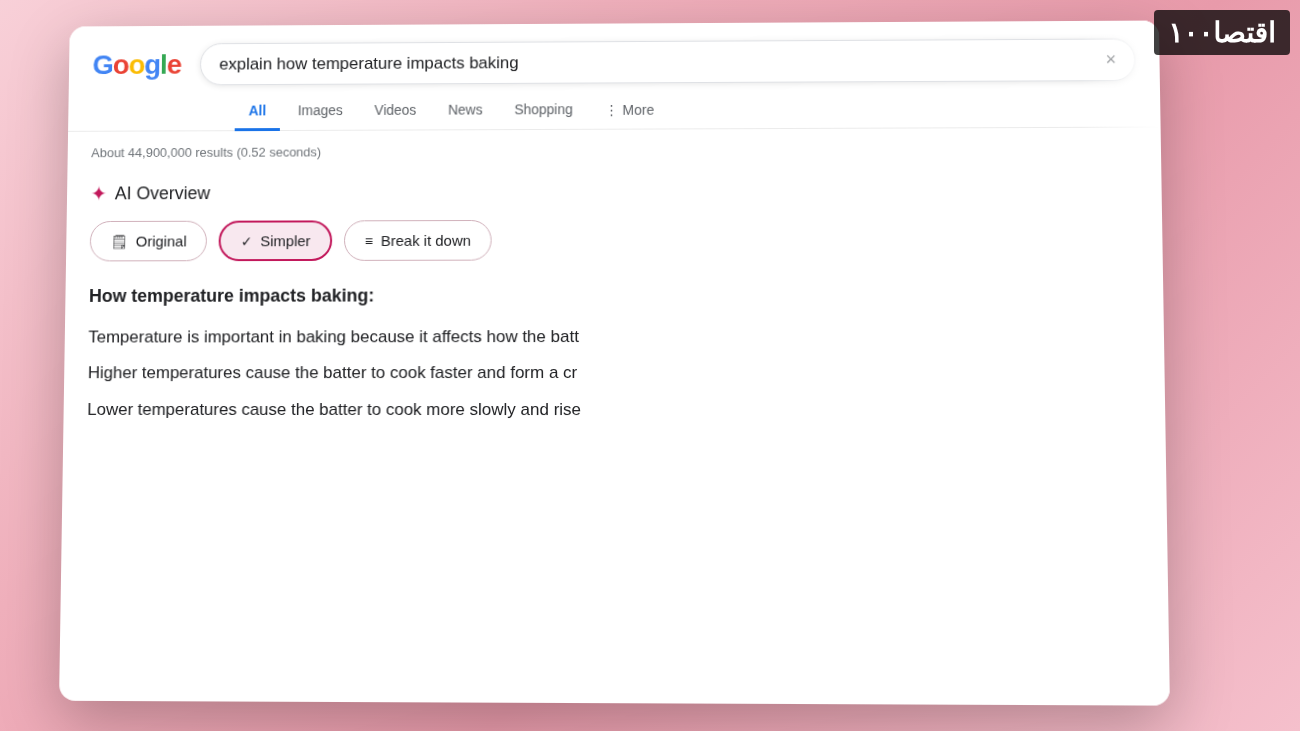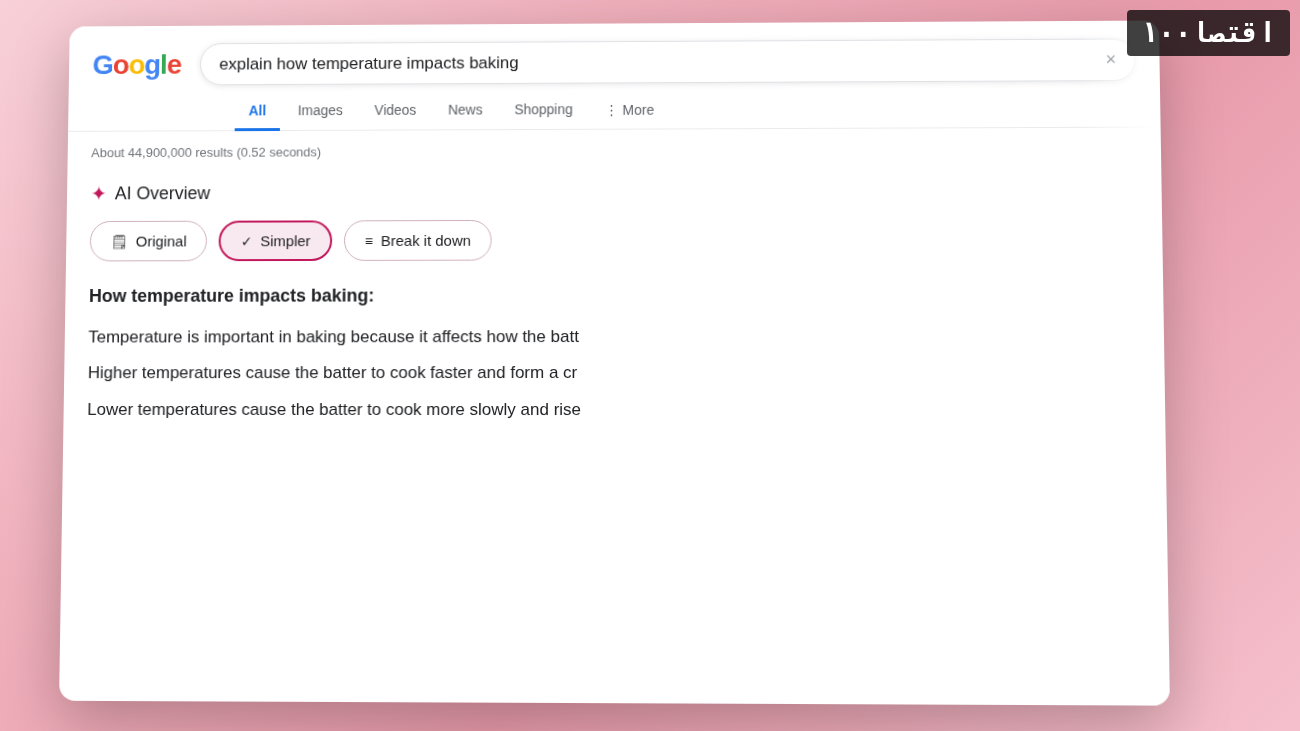--- a/index.html
+++ b/index.html
@@ -27,21 +27,21 @@
       top: 10px;
       right: 10px;
       z-index: 10;
       background: rgba(0,0,0,0.75);
       color: white;
       font-size: 28px;
       font-weight: bold;
       padding: 6px 14px;
       border-radius: 4px;
       direction: rtl;
-      font-family: Liberation Mono, monospace;
+      font-family: Liberation Sans, sans-serif;
     }
 
     
     .browser-card {
       position: absolute;
       top: 20px;
       left: 60px;
       width: 1100px;
       height: 680px;
       background: white;

